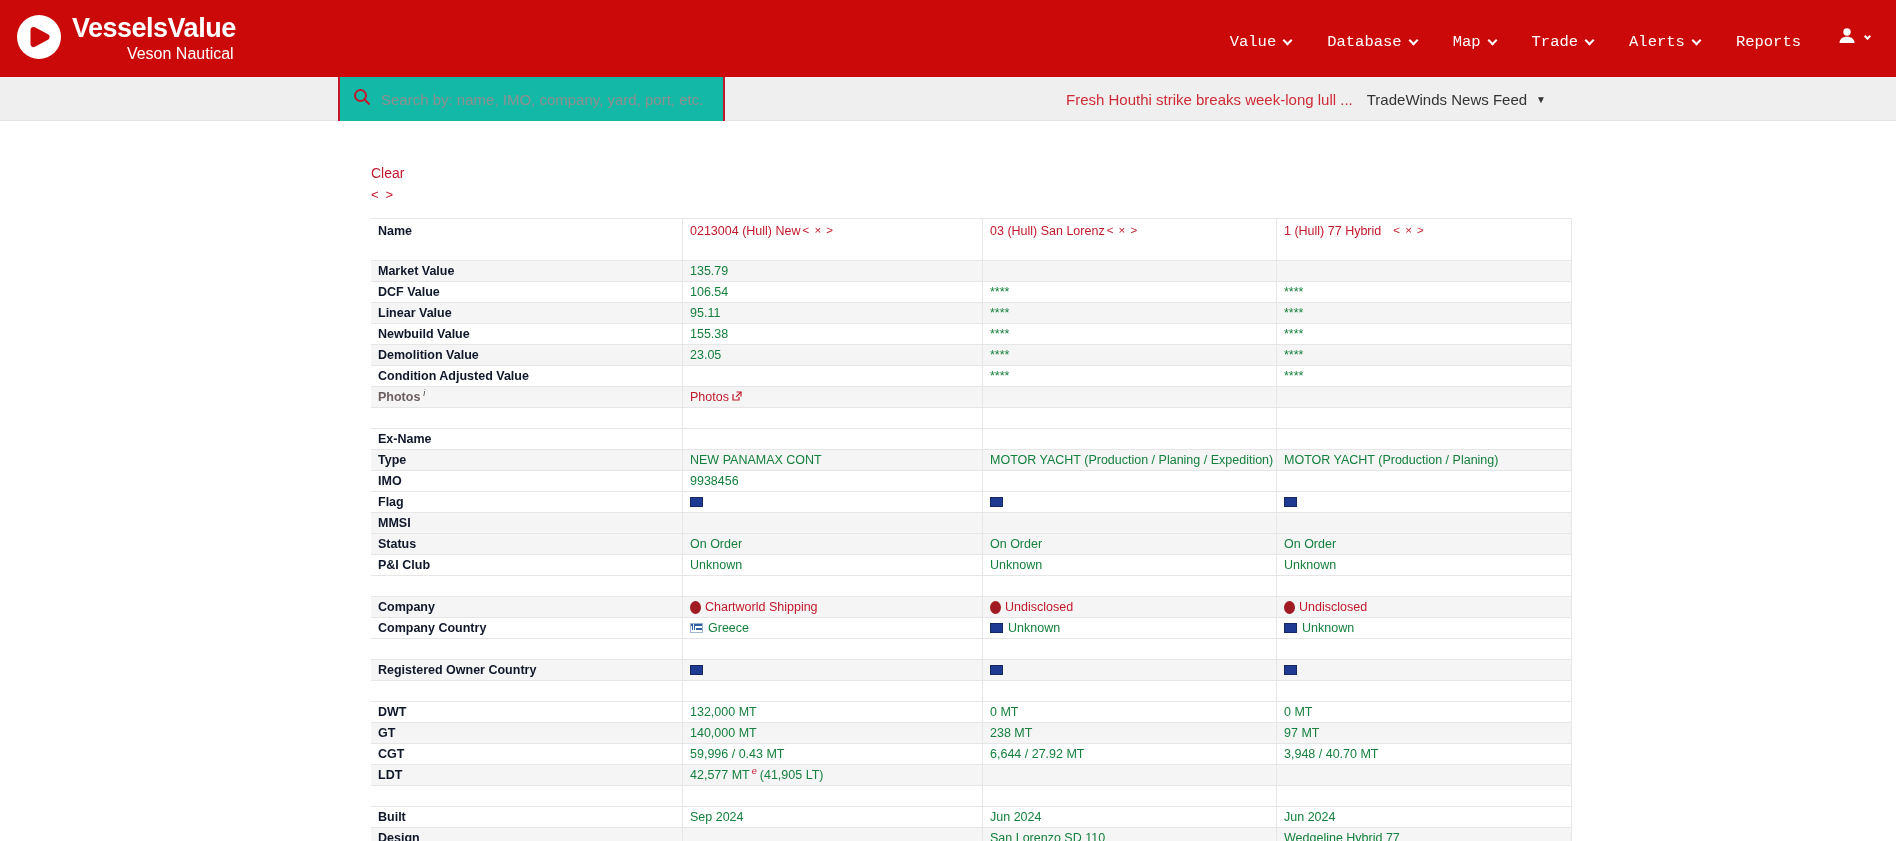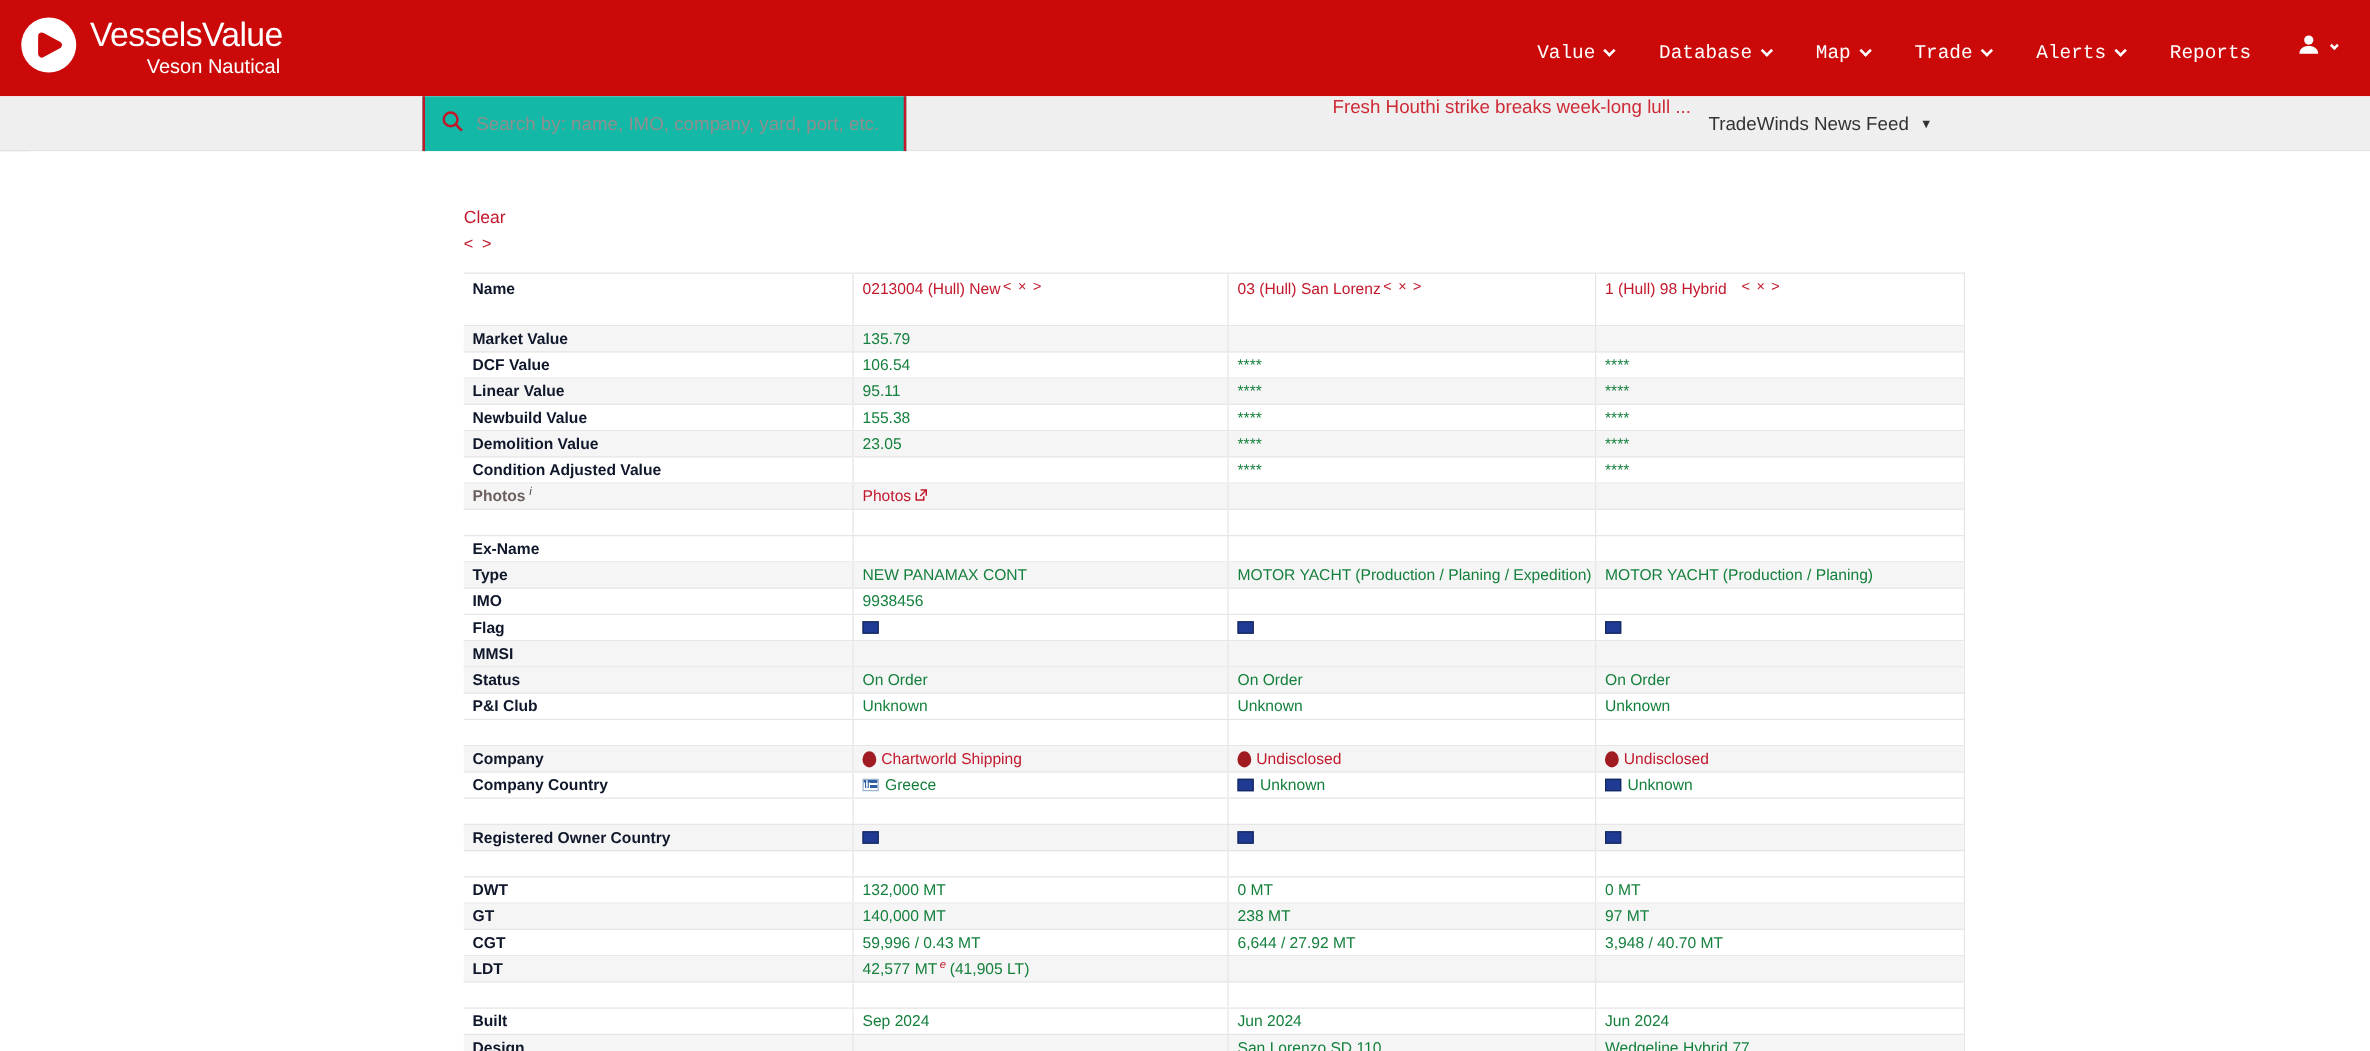--- a/index.html
+++ b/index.html
@@ -3,36 +3,36 @@
 <meta charset="utf-8">
 <style>
   * { margin:0; padding:0; box-sizing:border-box; }
   html,body { width:1896px; height:841px; overflow:hidden; background:#fff;
               font-family:"Liberation Sans", sans-serif; }
 
   
   .header { height:77px; background:#CB0909; display:flex; align-items:center; }
   .logo { display:flex; align-items:center; margin-left:16px; }
   .wordmark { margin-left:10px; color:#fff; }
-  .brand-title { font-size:27px; font-weight:normal; letter-spacing:-0.5px; line-height:1; }
+  .brand-title { font-size:27px; font-weight:bold; letter-spacing:-0.5px; line-height:1; }
   .brand-sub { font-size:16px; text-align:right; margin-top:3px; padding-right:2px; }
   .nav { margin-left:auto; display:flex; align-items:flex-end; gap:36px; padding-right:26px;font-family:Liberation Mono, monospace; }
   .nav-item { display:flex; align-items:center; gap:8px; color:#fff; font-size:15.5px; cursor:pointer; white-space:nowrap; }
   .chev { width:7px; height:7px; border-right:2px solid #fff; border-bottom:2px solid #fff;
           transform:rotate(45deg); margin-top:-4px; }
 
   
   .searchbar { height:44px; background:#EFEFEF; position:relative; border-bottom:1px solid #E3E3E3; }
   .searchbox { position:absolute; left:338px; top:0; width:387px; height:44px; background:#14b8a6;
                border-left:2px solid #C2182B; border-right:2px solid #C2182B;
                display:flex; align-items:center; padding-left:13px; }
   .searchbox input { border:0; outline:0; background:transparent; flex:1; margin-left:10px;
                      font-size:15px; color:#444; font-family:"Liberation Sans", sans-serif; }
   .searchbox input::placeholder { color:#8F8F8F; }
-  .newsfeed { position:absolute; right:350px; top:0; height:44px; display:flex; gap:14px; }
+  .newsfeed { position:absolute; right:350px; top:0; height:44px; display:flex; align-items:center; gap:14px; }
   .headline { color:#CE2B37; font-size:15px; cursor:pointer; }
   .feed { display:flex; align-items:center; gap:9px; color:#333; font-size:15px; cursor:pointer; }
   .feed-arrow { font-size:10px; color:#333; }
 
   
   .main { position:relative; background:#fff; height:720px;margin-left:24px; }
   .clear-link { position:absolute; left:347px; top:44px; color:#C2182B; font-size:14px; cursor:pointer; }
   .pager { position:absolute; left:347px; top:66px; display:flex; gap:7px; }
   .pager a { color:#C2182B; font-size:13px; cursor:pointer; text-decoration:none; }
 
@@ -155,21 +155,21 @@
       </div>
       <div class="cell">
         <a class="vname">0213004 (Hull) New</a>
         <a class="ctrl">&lt; × &gt;</a>
       </div>
       <div class="cell">
         <a class="vname">03 (Hull) San Lorenz</a>
         <a class="ctrl">&lt; × &gt;</a>
       </div>
       <div class="cell">
-        <a class="vname">1 (Hull) 98 Hybrid</a>
+        <a class="vname">1 (Hull) 77 Hybrid</a>
         <a class="ctrl">&lt; × &gt;</a>
       </div>
     </div>
 
     <div id="table-rows">
         <div class="row shaded">
           <div class="cell">
             <span class="label">Market Value</span>
           </div>
           <div class="cell">

